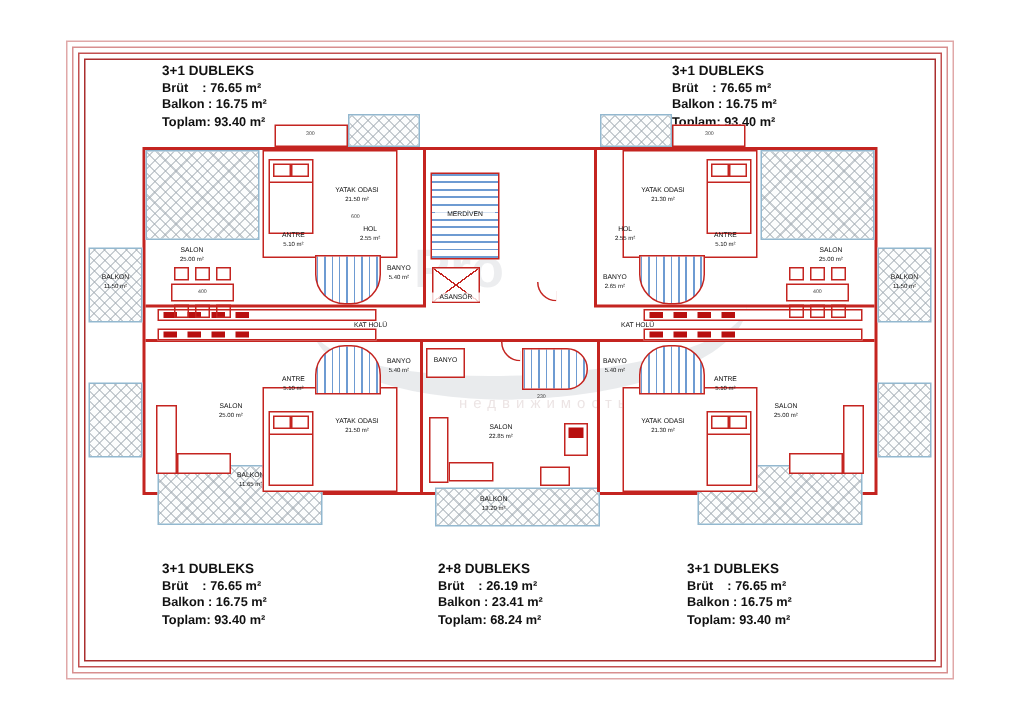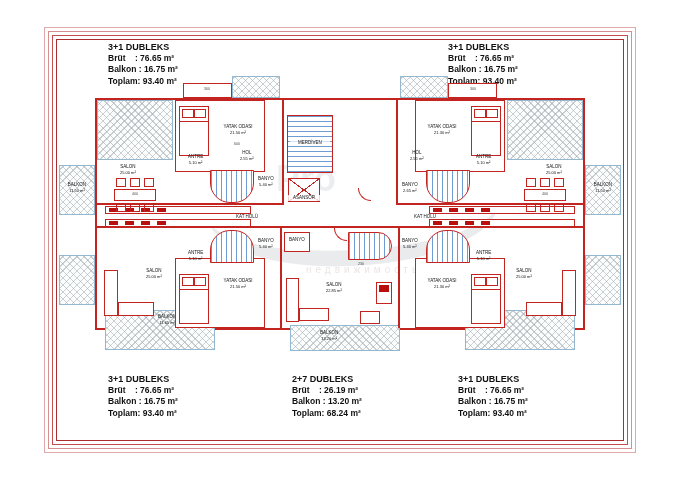--- a/index.html
+++ b/index.html
@@ -73,23 +73,23 @@
     <div class="l">Balkon : 16.75 m²</div>
     <div class="l">Toplam: 93.40 m²</div>
   </div>
   <div class="blk" style="left:108px;top:374px;">
     <div class="t">3+1 DUBLEKS</div>
     <div class="l">Brüt    : 76.65 m²</div>
     <div class="l">Balkon : 16.75 m²</div>
     <div class="l">Toplam: 93.40 m²</div>
   </div>
   <div class="blk" style="left:292px;top:374px;width:110px;">
-    <div class="t">2+7 DUBLEKS</div>
+    <div class="t">2+8 DUBLEKS</div>
     <div class="l">Brüt    : 26.19 m²</div>
-    <div class="l">Balkon : 13.20 m²</div>
+    <div class="l">Balkon : 23.41 m²</div>
     <div class="l">Toplam: 68.24 m²</div>
   </div>
   <div class="blk" style="left:458px;top:374px;">
     <div class="t">3+1 DUBLEKS</div>
     <div class="l">Brüt    : 76.65 m²</div>
     <div class="l">Balkon : 16.75 m²</div>
     <div class="l">Toplam: 93.40 m²</div>
   </div>
 
 

